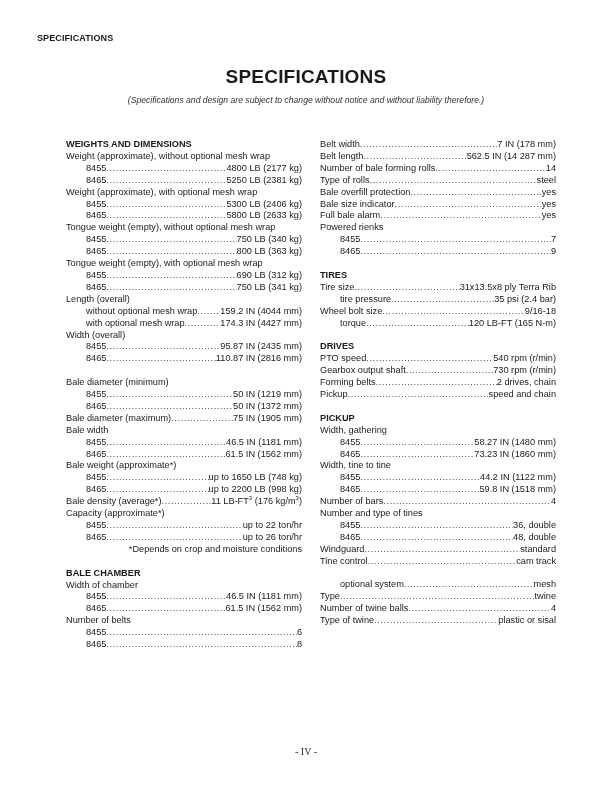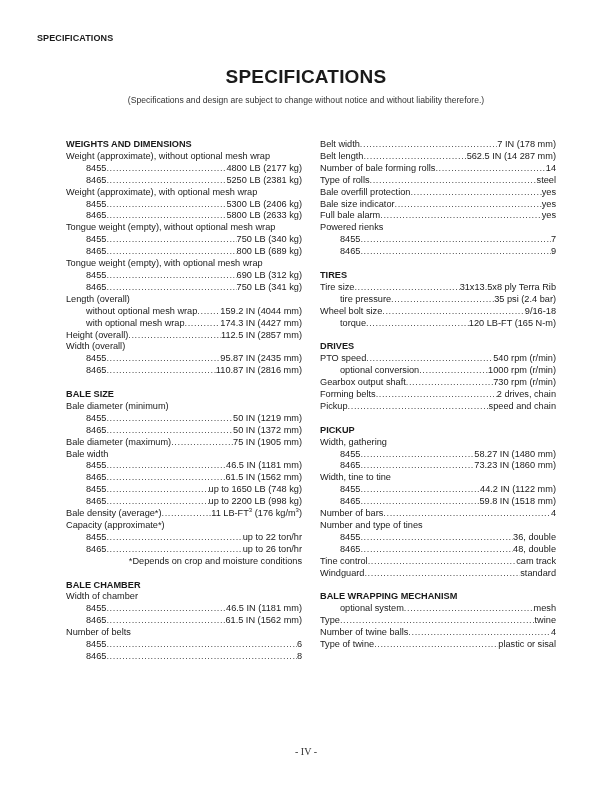--- a/index.html
+++ b/index.html
@@ -1,20 +1,20 @@
 <!DOCTYPE html>
 <html><head>
 <meta charset="utf-8">
 <style>
   * { margin: 0; padding: 0; box-sizing: border-box; }
   html, body { width: 612px; height: 792px; background: #ffffff; }
   body { position: relative; font-family: "Liberation Sans", sans-serif; color: #1a1a1a; overflow: hidden; }
   .running-head { position: absolute; left: 37px; top: 33px; font-size: 9px; font-weight: bold; letter-spacing: 0.1px; }
   .title { position: absolute; left: 0; width: 612px; top: 66px; text-align: center; font-size: 19px; font-weight: bold; letter-spacing: 0.2px; }
-  .subtitle { position: absolute; left: 0; width: 612px; top: 95px; text-align: center; font-size: 8.6px; color: #333; }
+  .subtitle { position: absolute; left: 0; width: 612px; top: 95px; text-align: center; font-size: 8.6px; font-style: italic; color: #333; }
   .col { position: absolute; top: 139px; font-size: 9.2px; line-height: 11.9px; margin-left: 28px; }
   .col.left { left: 38px; width: 236px; }
   .col.right { left: 292px; width: 236px; }
   .section { margin-bottom: 11.9px; }
   .sec-title { font-weight: bold; font-size: 9.2px; }
   .row { display: flex; align-items: baseline; white-space: nowrap; overflow: hidden; }
   .row.indent { padding-left: 20px; justify-content: flex-end; }
   .row .lbl { flex: 0 0 auto; }
   .row .dots { flex: 1 1 auto; overflow: hidden; color: #444; letter-spacing: 0.6px; }
   .row .dots::before { content: "................................................................................................................................................................"; }
@@ -62,21 +62,21 @@
 
     <div class="heading-line">Tongue weight (empty), without optional mesh wrap</div>
     <div class="row indent">
         <span class="lbl">8455</span>
         <span class="dots"></span>
         <span class="val">750 LB (340 kg)</span>
       </div>
     <div class="row indent">
         <span class="lbl">8465</span>
         <span class="dots"></span>
-        <span class="val">800 LB (689 kg)</span>
+        <span class="val">800 LB (363 kg)</span>
       </div>
 
     <div class="heading-line">Tongue weight (empty), with optional mesh wrap</div>
     <div class="row indent">
         <span class="lbl">8455</span>
         <span class="dots"></span>
         <span class="val">690 LB (312 kg)</span>
       </div>
     <div class="row indent">
         <span class="lbl">8465</span>
@@ -89,41 +89,35 @@
         <span class="lbl">without optional mesh wrap</span>
         <span class="dots"></span>
         <span class="val">159.2 IN (4044 mm)</span>
       </div>
     <div class="row indent">
         <span class="lbl">with optional mesh wrap</span>
         <span class="dots"></span>
         <span class="val">174.3 IN (4427 mm)</span>
       </div>
 
-    <div class="row">
-        <span class="lbl">Height (overall)</span>
-        <span class="dots"></span>
-        <span class="val">112.5 IN (2857 mm)</span>
-      </div>
 
     <div class="heading-line">Width (overall)</div>
     <div class="row indent">
         <span class="lbl">8455</span>
         <span class="dots"></span>
         <span class="val">95.87 IN (2435 mm)</span>
       </div>
     <div class="row indent">
         <span class="lbl">8465</span>
         <span class="dots"></span>
         <span class="val">110.87 IN (2816 mm)</span>
       </div>
   </div>
 
   <div class="section">
-    <div class="sec-title">BALE SIZE</div>
 
     <div class="heading-line">Bale diameter (minimum)</div>
     <div class="row indent">
         <span class="lbl">8455</span>
         <span class="dots"></span>
         <span class="val">50 IN (1219 mm)</span>
       </div>
     <div class="row indent">
         <span class="lbl">8465</span>
         <span class="dots"></span>
@@ -141,20 +135,21 @@
         <span class="lbl">8455</span>
         <span class="dots"></span>
         <span class="val">46.5 IN (1181 mm)</span>
       </div>
     <div class="row indent">
         <span class="lbl">8465</span>
         <span class="dots"></span>
         <span class="val">61.5 IN (1562 mm)</span>
       </div>
 
+    <div class="heading-line">Bale weight (approximate*)</div>
     <div class="row indent">
         <span class="lbl">8455</span>
         <span class="dots"></span>
         <span class="val">up to 1650 LB (748 kg)</span>
       </div>
     <div class="row indent">
         <span class="lbl">8465</span>
         <span class="dots"></span>
         <span class="val">up to 2200 LB (998 kg)</span>
       </div>
@@ -282,25 +277,20 @@
         <span class="val">120 LB-FT (165 N-m)</span>
       </div>
   </div>
 
   <div class="section">
     <div class="sec-title">DRIVES</div>
     <div class="row">
         <span class="lbl">PTO speed</span>
         <span class="dots"></span>
         <span class="val">540 rpm (r/min)</span>
-      </div>
-    <div class="row indent">
-        <span class="lbl">optional conversion</span>
-        <span class="dots"></span>
-        <span class="val">1000 rpm (r/min)</span>
       </div>
     <div class="row">
         <span class="lbl">Gearbox output shaft</span>
         <span class="dots"></span>
         <span class="val">730 rpm (r/min)</span>
       </div>
     <div class="row">
         <span class="lbl">Forming belts</span>
         <span class="dots"></span>
         <span class="val">2 drives, chain</span>
@@ -346,33 +336,32 @@
         <span class="lbl">8455</span>
         <span class="dots"></span>
         <span class="val">36, double</span>
       </div>
     <div class="row indent">
         <span class="lbl">8465</span>
         <span class="dots"></span>
         <span class="val">48, double</span>
       </div>
     <div class="row">
+        <span class="lbl">Windguard</span>
+        <span class="dots"></span>
+        <span class="val">standard</span>
+      </div>
+    <div class="row">
         <span class="lbl">Tine control</span>
         <span class="dots"></span>
         <span class="val">cam track</span>
       </div>
-    <div class="row">
-        <span class="lbl">Windguard</span>
-        <span class="dots"></span>
-        <span class="val">standard</span>
-      </div>
-  </div>
-
-  <div class="section">
-    <div class="sec-title">BALE WRAPPING MECHANISM</div>
+  </div>
+
+  <div class="section">
     <div class="row indent">
         <span class="lbl">optional system</span>
         <span class="dots"></span>
         <span class="val">mesh</span>
       </div>
     <div class="row">
         <span class="lbl">Type</span>
         <span class="dots"></span>
         <span class="val">twine</span>
       </div>

